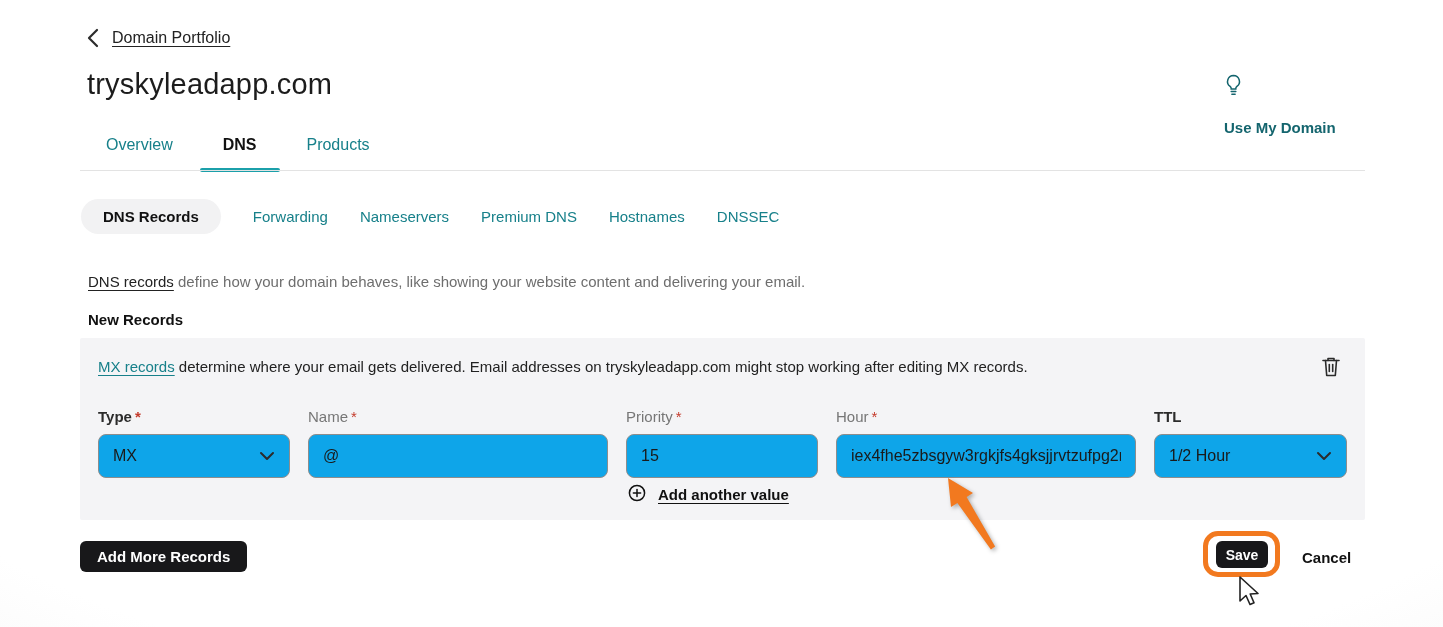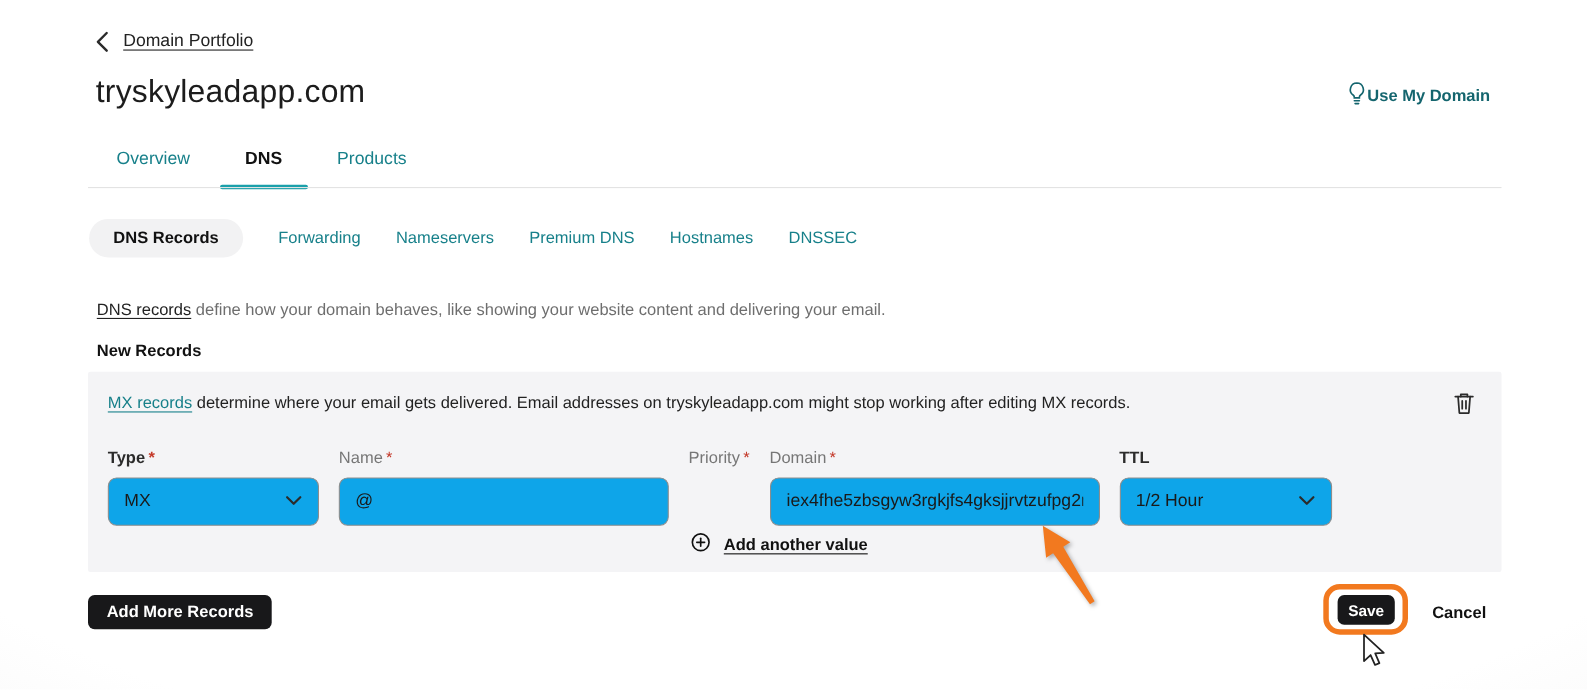--- a/index.html
+++ b/index.html
@@ -10,21 +10,21 @@
     background: radial-gradient(120% 130% at 50% 42%, #ffffff 55%, #f4f4f4 78%, #dcdcdc 100%);
     color:#1a1a1a;
   }
   
   .back-row { position:absolute; left:86px; top:28px; display:flex; align-items:center; gap:12px; cursor:pointer; }
   .back-row svg { display:block; }
   .back-link { font-size:16px; font-weight:500; color:#222; text-decoration:underline; text-underline-offset:3px; }
   
   .domain-title { position:absolute; left:87px; top:68px; font-size:29px; font-weight:500; color:#1c1c1c; letter-spacing:0.2px; }
   
-  .use-domain { position:absolute; left:1224px; top:74px; display:flex; align-items:center; gap:0; cursor:pointer; }
+  .use-domain { position:absolute; left:1224px; top:74px; display:flex; gap:20px; cursor:pointer;flex-direction:column; }
   .use-domain span { font-size:15px; font-weight:700; color:#14656e; }
   
   .tabs { position:absolute; left:106px; top:136px; display:flex; gap:50px; }
   .tab { position:relative; font-size:16px; color:#17808a; padding-bottom:18px; cursor:pointer; }
   .tab.active { color:#111; font-weight:700; }
   .tab.active::after { content:""; position:absolute; left:50%; transform:translateX(-50%); bottom:0px; width:80px; height:4px; background:#1ba0aa; border-radius:3px; }
   .tabs-divider { position:absolute; left:80px; width:1285px; top:170px; border-bottom:1px solid #e3e3e3; }
   
   .subtabs { position:absolute; left:81px; top:199px; display:flex; align-items:center; gap:32px; }
   .subtab { font-size:15px; color:#17808a; cursor:pointer; }
@@ -143,24 +143,27 @@
 
       <div>
         <div class="field-label"><span>Name</span><span class="req">*</span></div>
         <div class="control w300">
           <input readonly="" value="@" style="">
         </div>
       </div>
 
       <div>
         <div class="field-label"><span>Priority</span><span class="req">*</span></div>
-      </div>
-
-      <div>
-        <div class="field-label"><span>Domain</span><span class="req">*</span></div>
+        <div class="control w192">
+          <input readonly="" value="15" style="">
+        </div>
+      </div>
+
+      <div>
+        <div class="field-label"><span>Hour</span><span class="req">*</span></div>
         <div class="control w300">
           <input readonly="" value="iex4fhe5zbsgyw3rgkjfs4gksjjrvtzufpg2m" style="">
         </div>
       </div>
 
       <div>
         <div class="field-label dark">TTL</div>
         <div class="control select w193">
           <span>1/2 Hour</span>
           <span>

